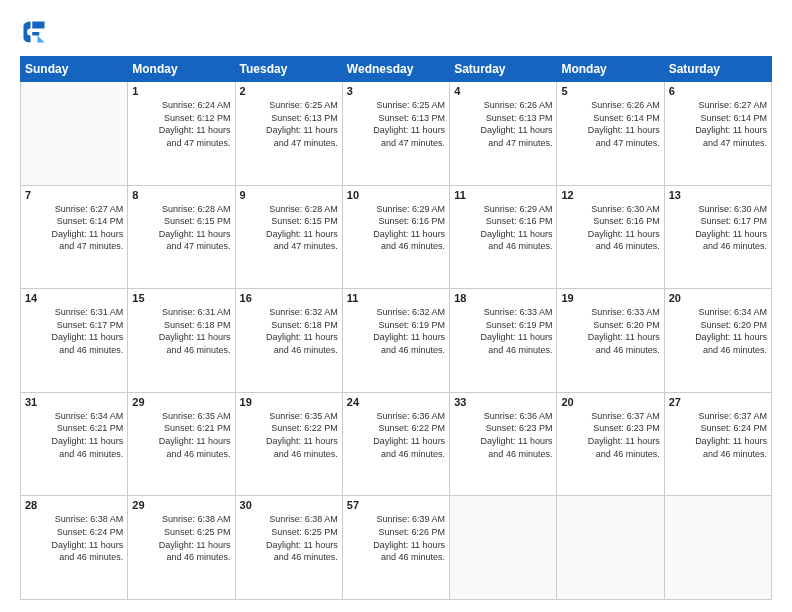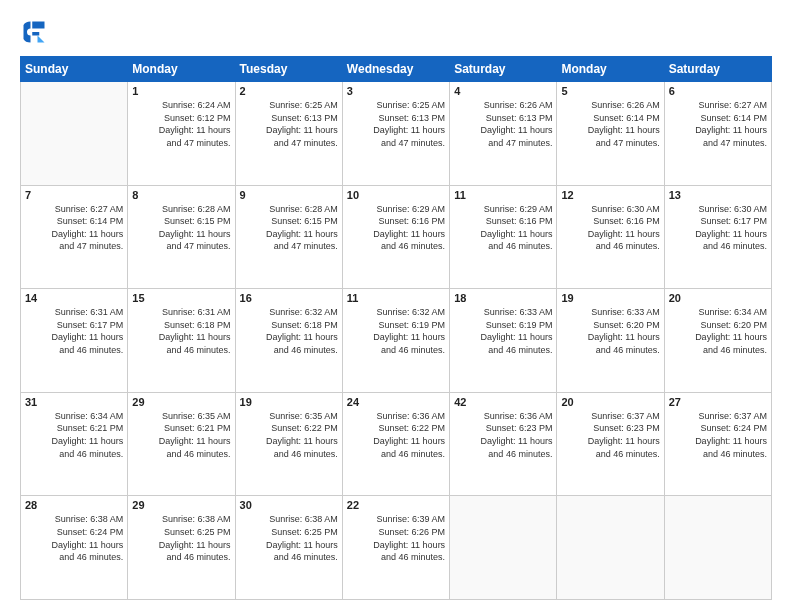--- a/index.html
+++ b/index.html
@@ -305,21 +305,21 @@
 and 46 minutes.</div>
           </td>
           <td>
             <span class="day-num">24</span>
             <div class="day-info" style="white-space: pre-line;">Sunrise: 6:36 AM
 Sunset: 6:22 PM
 Daylight: 11 hours
 and 46 minutes.</div>
           </td>
           <td>
-            <span class="day-num">42</span>
+            <span class="day-num">33</span>
             <div class="day-info" style="white-space: pre-line;">Sunrise: 6:36 AM
 Sunset: 6:23 PM
 Daylight: 11 hours
 and 46 minutes.</div>
           </td>
           <td>
             <span class="day-num">20</span>
             <div class="day-info" style="white-space: pre-line;">Sunrise: 6:37 AM
 Sunset: 6:23 PM
 Daylight: 11 hours
@@ -349,21 +349,21 @@
 and 46 minutes.</div>
           </td>
           <td>
             <span class="day-num">30</span>
             <div class="day-info" style="white-space: pre-line;">Sunrise: 6:38 AM
 Sunset: 6:25 PM
 Daylight: 11 hours
 and 46 minutes.</div>
           </td>
           <td>
-            <span class="day-num">22</span>
+            <span class="day-num">57</span>
             <div class="day-info" style="white-space: pre-line;">Sunrise: 6:39 AM
 Sunset: 6:26 PM
 Daylight: 11 hours
 and 46 minutes.</div>
           </td>
           <td class="empty"></td>
           <td class="empty"></td>
           <td class="empty"></td>
         </tr>
       </tbody>

